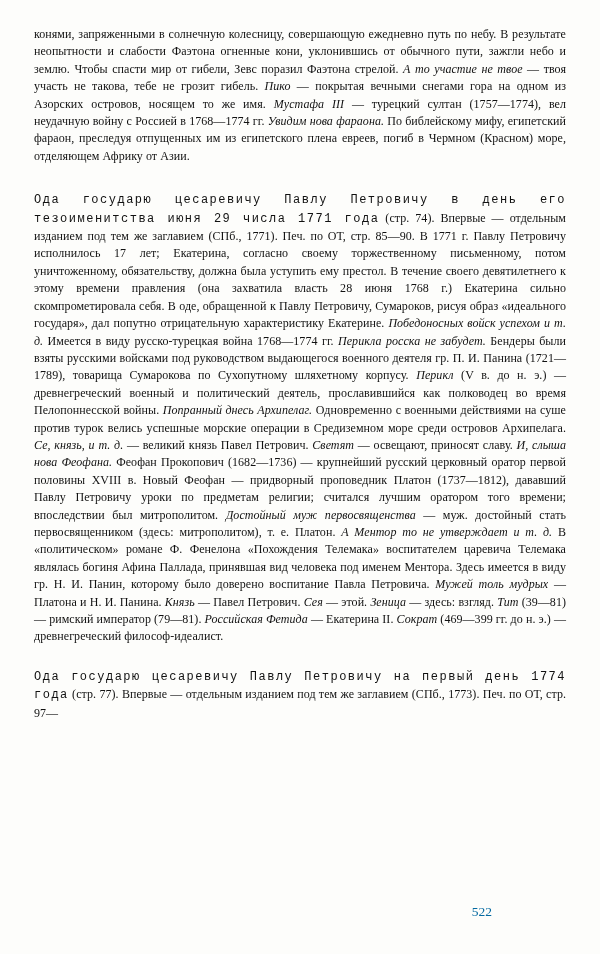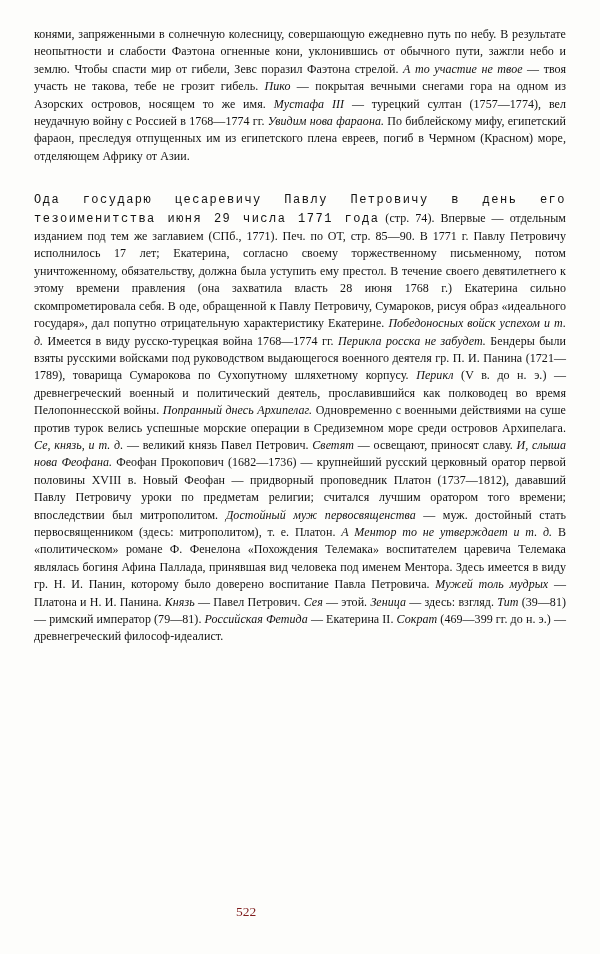--- a/index.html
+++ b/index.html
@@ -33,34 +33,35 @@
   }
   .gap-large { height: 26px; }
   .gap-medium { height: 22px; }
   .it { font-style: italic; }
   .sp { letter-spacing: 1.5px; font-family: Liberation Mono, monospace; }
   .page-number {
     position: absolute;
     bottom: 34px;
     left: 0;
     width: 492px;
-    text-align: center;
+    text-align: right;
     font-size: 13.5px;
     font-family: "Liberation Serif", serif;
-    color: #7f1d1d;
+    color: #0369a1;
   }
 </style>
 </head>
 <body>
 
 <div class="page">
 
   <p class="block" id="p1"><span>конями, запряженными в солнечную колесницу, совершающую ежедневно путь по небу. В результате неопытности и слабости Фаэтона огненные кони, уклонившись от обычного пути, зажгли небо и землю. Чтобы спасти мир от гибели, Зевс поразил Фаэтона стрелой. </span><span class="it">А то участие не твое</span><span> — твоя участь не такова, тебе не грозит гибель. </span><span class="it">Пико</span><span> — покрытая вечными снегами гора на одном из Азорских островов, носящем то же имя. </span><span class="it">Мустафа III</span><span> — турецкий султан (1757—1774), вел неудачную войну с Россией в 1768—1774 гг. </span><span class="it">Увидим нова фараона.</span><span> По библейскому мифу, египетский фараон, преследуя отпущенных им из египетского плена евреев, погиб в Чермном (Красном) море, отделяющем Африку от Азии.</span></p>
 
   <div class="gap-large"></div>
 
   <p class="block" id="p2"><span class="sp">Ода государю цесаревичу Павлу Петровичу в день его тезоименитства июня 29 числа 1771 года</span><span> (стр. 74). Впервые — отдельным изданием под тем же заглавием (СПб., 1771). Печ. по ОТ, стр. 85—90. В 1771 г. Павлу Петровичу исполнилось 17 лет; Екатерина, согласно своему торжественному письменному, потом уничтоженному, обязательству, должна была уступить ему престол. В течение своего девятилетнего к этому времени правления (она захватила власть 28 июня 1768 г.) Екатерина сильно скомпрометировала себя. В оде, обращенной к Павлу Петровичу, Сумароков, рисуя образ «идеального государя», дал попутно отрицательную характеристику Екатерине. </span><span class="it">Победоносных войск успехом и т. д.</span><span> Имеется в виду русско-турецкая война 1768—1774 гг. </span><span class="it">Перикла росска не забудет.</span><span> Бендеры были взяты русскими войсками под руководством выдающегося военного деятеля гр. П. И. Панина (1721—1789), товарища Сумарокова по Сухопутному шляхетному корпусу. </span><span class="it">Перикл</span><span> (V в. до н. э.) — древнегреческий военный и политический деятель, прославившийся как полководец во время Пелопоннесской войны. </span><span class="it">Попранный днесь Архипелаг.</span><span> Одновременно с военными действиями на суше против турок велись успешные морские операции в Средиземном море среди островов Архипелага. </span><span class="it">Се, князь, и т. д.</span><span> — великий князь Павел Петрович. </span><span class="it">Светят</span><span> — освещают, приносят славу. </span><span class="it">И, слыша нова Феофана.</span><span> Феофан Прокопович (1682—1736) — крупнейший русский церковный оратор первой половины XVIII в. Новый Феофан — придворный проповедник Платон (1737—1812), дававший Павлу Петровичу уроки по предметам религии; считался лучшим оратором того времени; впоследствии был митрополитом. </span><span class="it">Достойный муж первосвященства</span><span> — муж. достойный стать первосвященником (здесь: митрополитом), т. е. Платон. </span><span class="it">А Ментор то не утверждает и т. д.</span><span> В «политическом» романе Ф. Фенелона «Похождения Телемака» воспитателем царевича Телемака являлась богиня Афина Паллада, принявшая вид человека под именем Ментора. Здесь имеется в виду гр. Н. И. Панин, которому было доверено воспитание Павла Петровича. </span><span class="it">Мужей толь мудрых</span><span> — Платона и Н. И. Панина. </span><span class="it">Князь</span><span> — Павел Петрович. </span><span class="it">Сея</span><span> — этой. </span><span class="it">Зеница</span><span> — здесь: взгляд. </span><span class="it">Тит</span><span> (39—81) — римский император (79—81). </span><span class="it">Российская Фетида</span><span> — Екатерина II. </span><span class="it">Сократ</span><span> (469—399 гг. до н. э.) — древнегреческий философ-идеалист.</span></p>
 
   <div class="gap-medium"></div>
 
+  <p class="block" id="p3"><span class="sp">Ода государю цесаревичу Павлу Петровичу на первый день 1774 года</span><span> (стр. 77). Впервые — отдельным изданием под тем же заглавием (СПб., 1773). Печ. по ОТ, стр. 97—</span></p>
 
   <div class="page-number">522</div>
 </div>
 
 </body></html>

